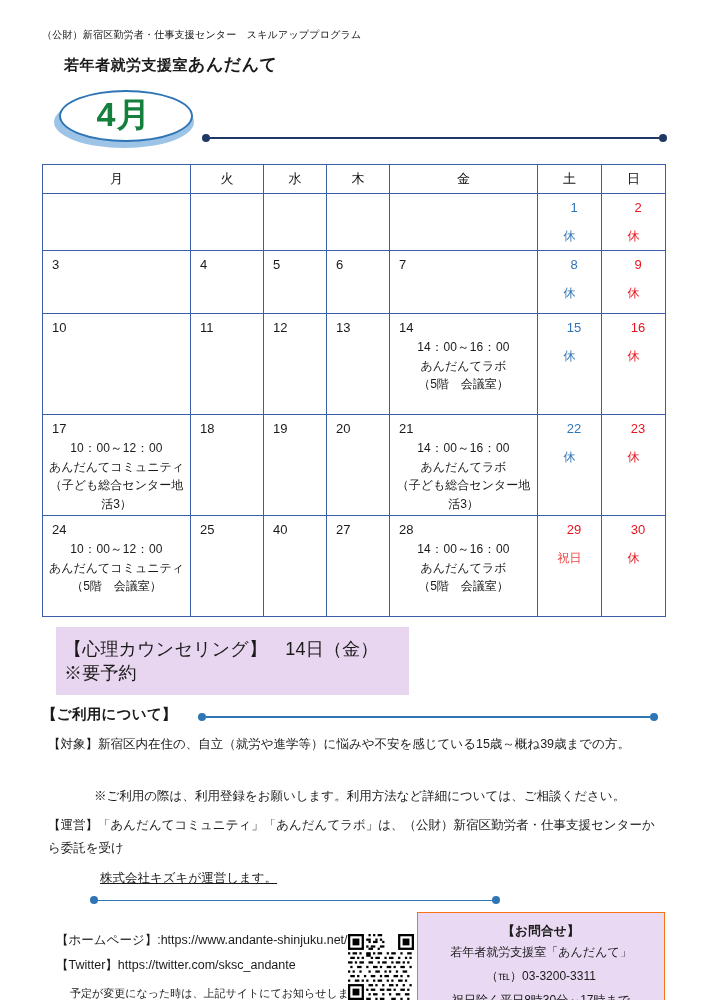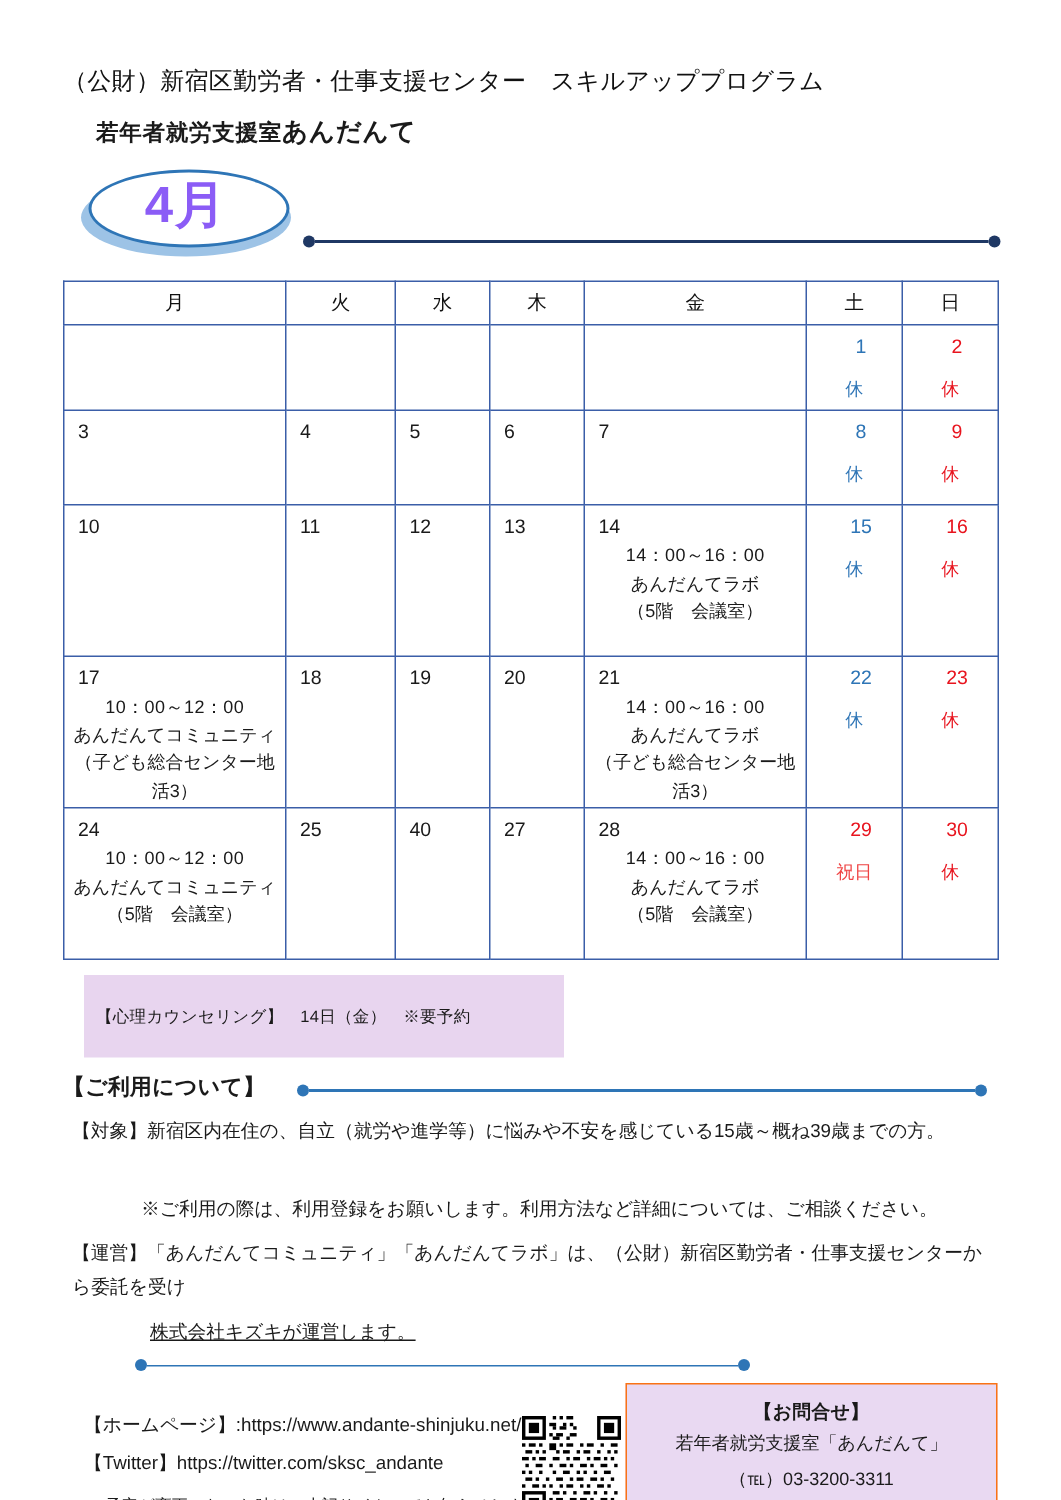--- a/index.html
+++ b/index.html
@@ -18,22 +18,22 @@
   .page {
     position: relative;
     width: 707px;
     height: 1000px;
     box-sizing: border-box;
     padding: 0 42px;
   }
 
   
   .org-line {
-    font-size: 16px;
-    padding-top: 44px;
+    font-size: 10px;
+    padding-top: 28px;
     letter-spacing: 0.2px;
     color: #111;
   }
   .dept-line {
     font-size: 15px;
     font-weight: bold;
     margin-top: 11px;
     padding-left: 22px;
     letter-spacing: 0.5px;
   }
@@ -68,21 +68,21 @@
     border: 2px solid #2e75b6;
   }
   .month-text {
     position: absolute;
     left: 0; top: 0;
     width: 140px; height: 48px;
     line-height: 48px;
     text-align: center;
     font-size: 34px;
     font-weight: bold;
-    color: #8b5cf6;
+    color: #15803d;
     letter-spacing: 1px;
   }
   .title-main {
     position: absolute;
     left: 160px;
     top: 4px;
     width: 460px;
     text-align: center;
     font-size: 24px;
     font-weight: bold;
@@ -170,24 +170,24 @@
     line-height: 1.55;
     text-align: center;
     padding: 3px 4px 0 4px;
   }
   .evt .time { letter-spacing: 0.3px; }
 
   
   .counsel {
     margin-top: 10px;
     margin-left: 14px;
-    width: 320px;
+    width: 353px;
     background: #e8d5ef;
-    font-size: 11px;
-    padding: 20px 8px;
+    font-size: 18px;
+    padding: 10px 8px;
     box-sizing: border-box;
     letter-spacing: 0.2px;
   }
 
   
   .use-head {
     position: relative;
     margin-top: 10px;
     height: 22px;
   }

